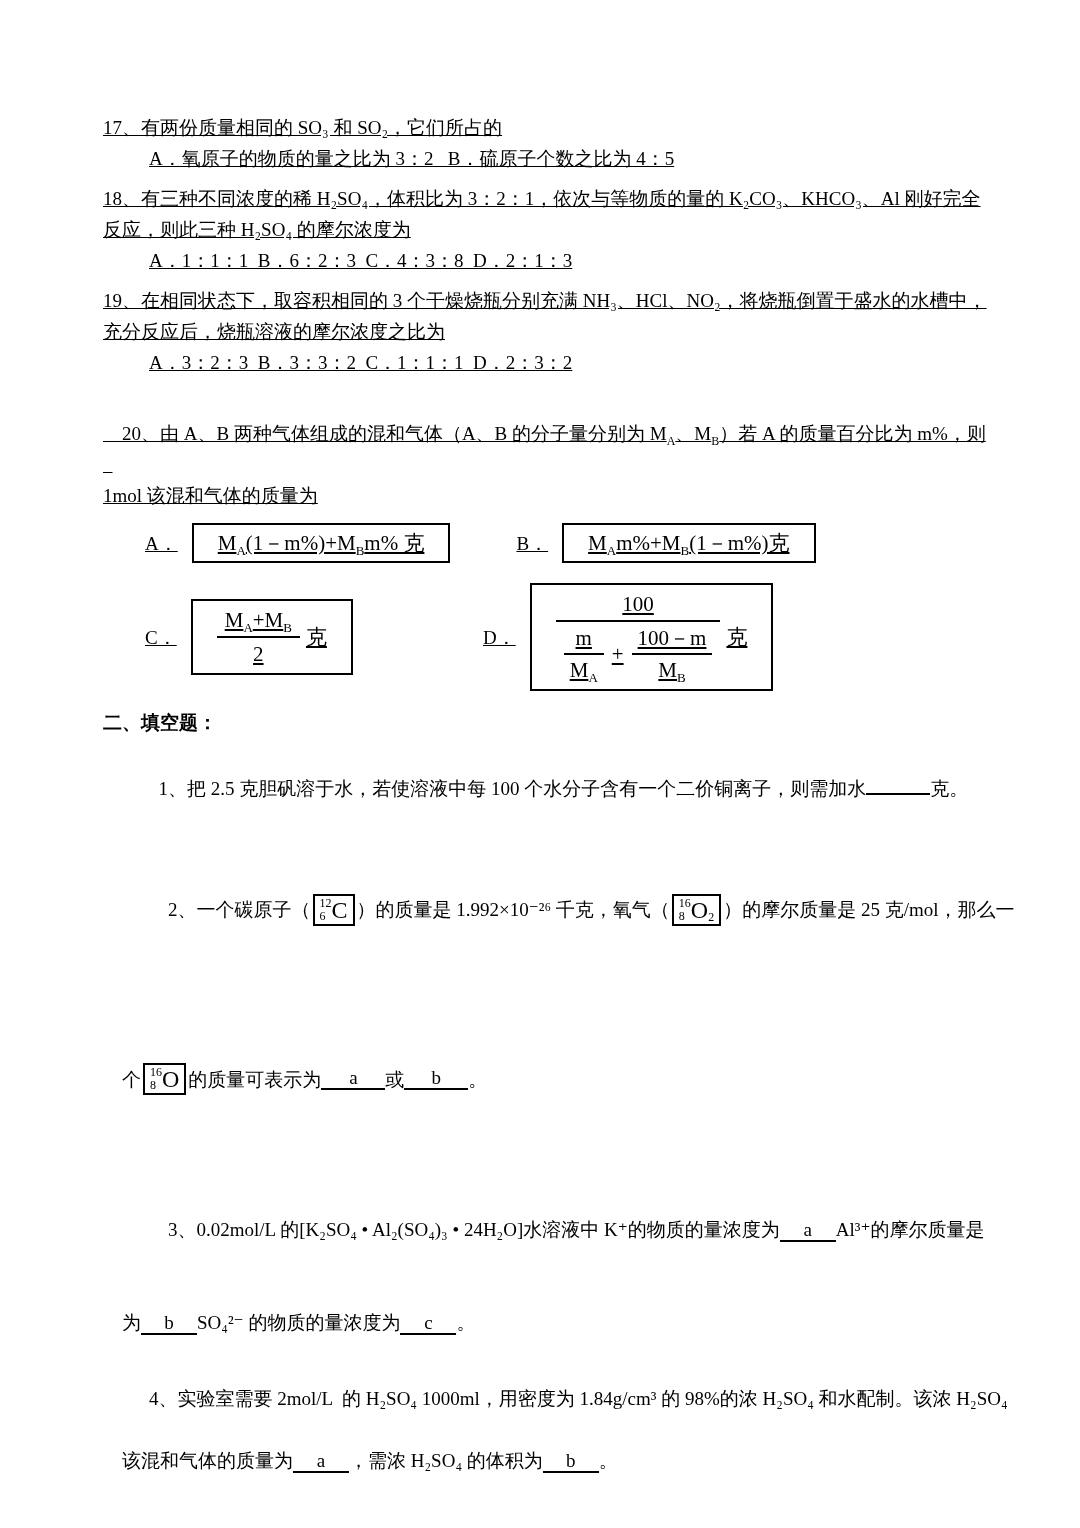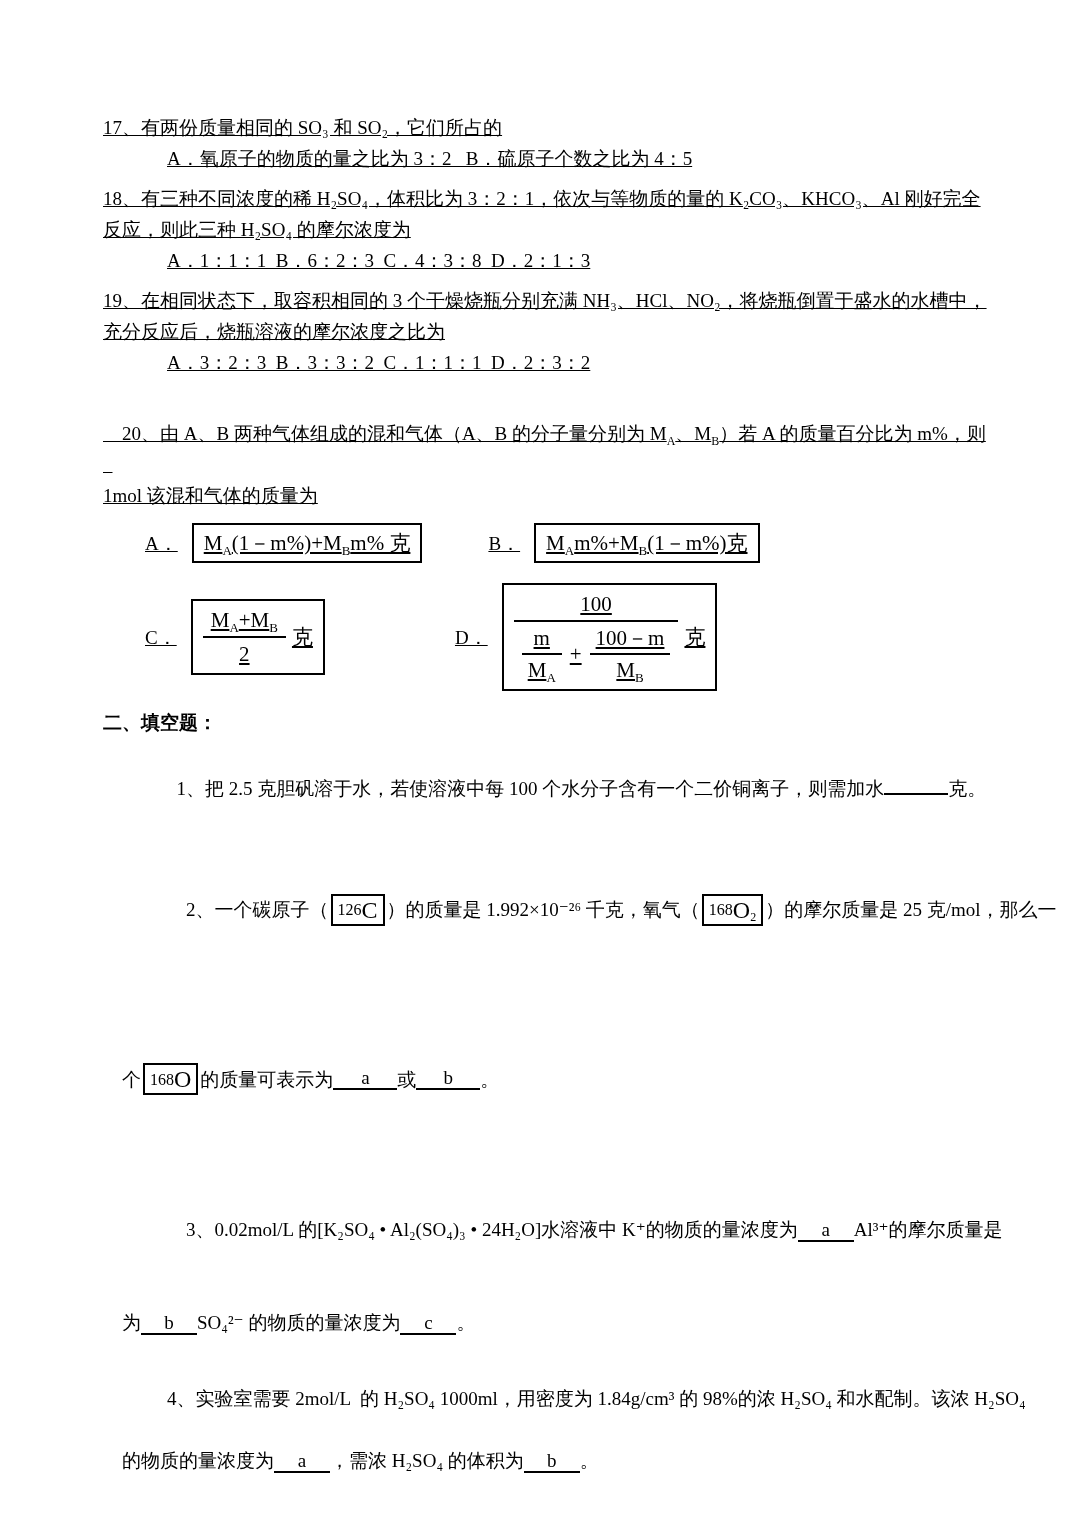--- a/index.html
+++ b/index.html
@@ -5,49 +5,49 @@
   html,body{margin:0;padding:0;}
   body{
     width:1080px;height:1528px;box-sizing:border-box;
     background:#ffffff;color:#000000;
     font-family:"Liberation Serif","DejaVu Serif",serif;
     font-size:19px;line-height:31px;
     padding:112px 96px 0 103px;
     overflow:hidden;
   }
   .line{white-space:pre;}
-  .ind{margin-left:64px;}
+  .ind{margin-left:46px;}
   .q{margin-bottom:9px;text-decoration:underline;}
   sub{font-size:12px;line-height:0;}
   
   .sec-h{font-weight:bold;margin:14px 0 4px 0;font-family:Liberation Serif, serif;}
   
   .optrow{display:flex;align-items:center;margin-left:42px;}
   .optrow1{margin-top:12px;}
   .optrow2{margin-top:20px;margin-bottom:16px;}
   .olabel{margin-right:14px;}
   .fbox{
     display:inline-flex;align-items:center;gap:6px;
-    border:2px solid #000;padding:3px 10px;font-size:21px;line-height:30px;
+    border:2px solid #000;padding:3px 24px;font-size:21px;line-height:30px;
   }
   .fbox sub{font-size:13px;}
   .gapB{margin-left:66px;}
   .gapD{margin-left:130px;}
   
   .frac{display:inline-flex;flex-direction:column;vertical-align:middle;}
   .frac .num{border-bottom:2px solid #000;padding:1px 8px;text-align:center;}
   .frac .den{padding:1px 8px;text-align:center;}
   .denrow{display:inline-flex;align-items:center;gap:8px;justify-content:center;}
   .denrow .frac .num,.denrow .frac .den{padding:0 6px;}
   
   .iso{
     display:inline-flex;align-items:center;border:2px solid #000;
     padding:1px 5px;vertical-align:middle;margin:0 2px;
   }
-  .iso .nums{display:inline-flex;flex-direction:row;align-items:flex-start;font-size:16px;line-height:13px;}
+  .iso .nums{display:inline-flex;flex-direction:column;align-items:flex-start;font-size:12px;line-height:13px;}
   .iso .isym{font-size:24px;line-height:26px;}
   .iso .tail{align-self:flex-end;font-size:12px;line-height:12px;}
   .isoline{line-height:56px;}
   .isoline .txt{vertical-align:middle;}
   
   .blank{
     display:inline-block;border-bottom:2px solid #000;
     text-align:center;line-height:20px;vertical-align:baseline;
     min-width:48px;padding:0 4px;
   }
@@ -142,15 +142,15 @@
     <span>3、0.02mol/L 的[K₂SO₄ • Al₂(SO₄)₃ • 24H₂O]水溶液中 K⁺的物质的量浓度为</span><span class="blank">a</span><span>Al³⁺的摩尔质量是</span>
   </div>
   <div class="line">
     <span>为</span><span class="blank">b</span><span>SO₄²⁻ 的物质的量浓度为</span><span class="blank">c</span><span>。</span>
   </div>
 </div>
 
 <div class="fill-item">
   <div class="line ind">4、实验室需要 2mol/L  的 H₂SO₄ 1000ml，用密度为 1.84g/cm³ 的 98%的浓 H₂SO₄ 和水配制。该浓 H₂SO₄</div>
   <div class="line">
-    <span>的物质的量浓度为</span><span class="blank">a</span><span>，需浓 H₂SO₄ 的体积为</span><span class="blank">b</span><span>。</span>
+    <span>该混和气体的质量为</span><span class="blank">a</span><span>，需浓 H₂SO₄ 的体积为</span><span class="blank">b</span><span>。</span>
   </div>
 </div>
 
 </body></html>

